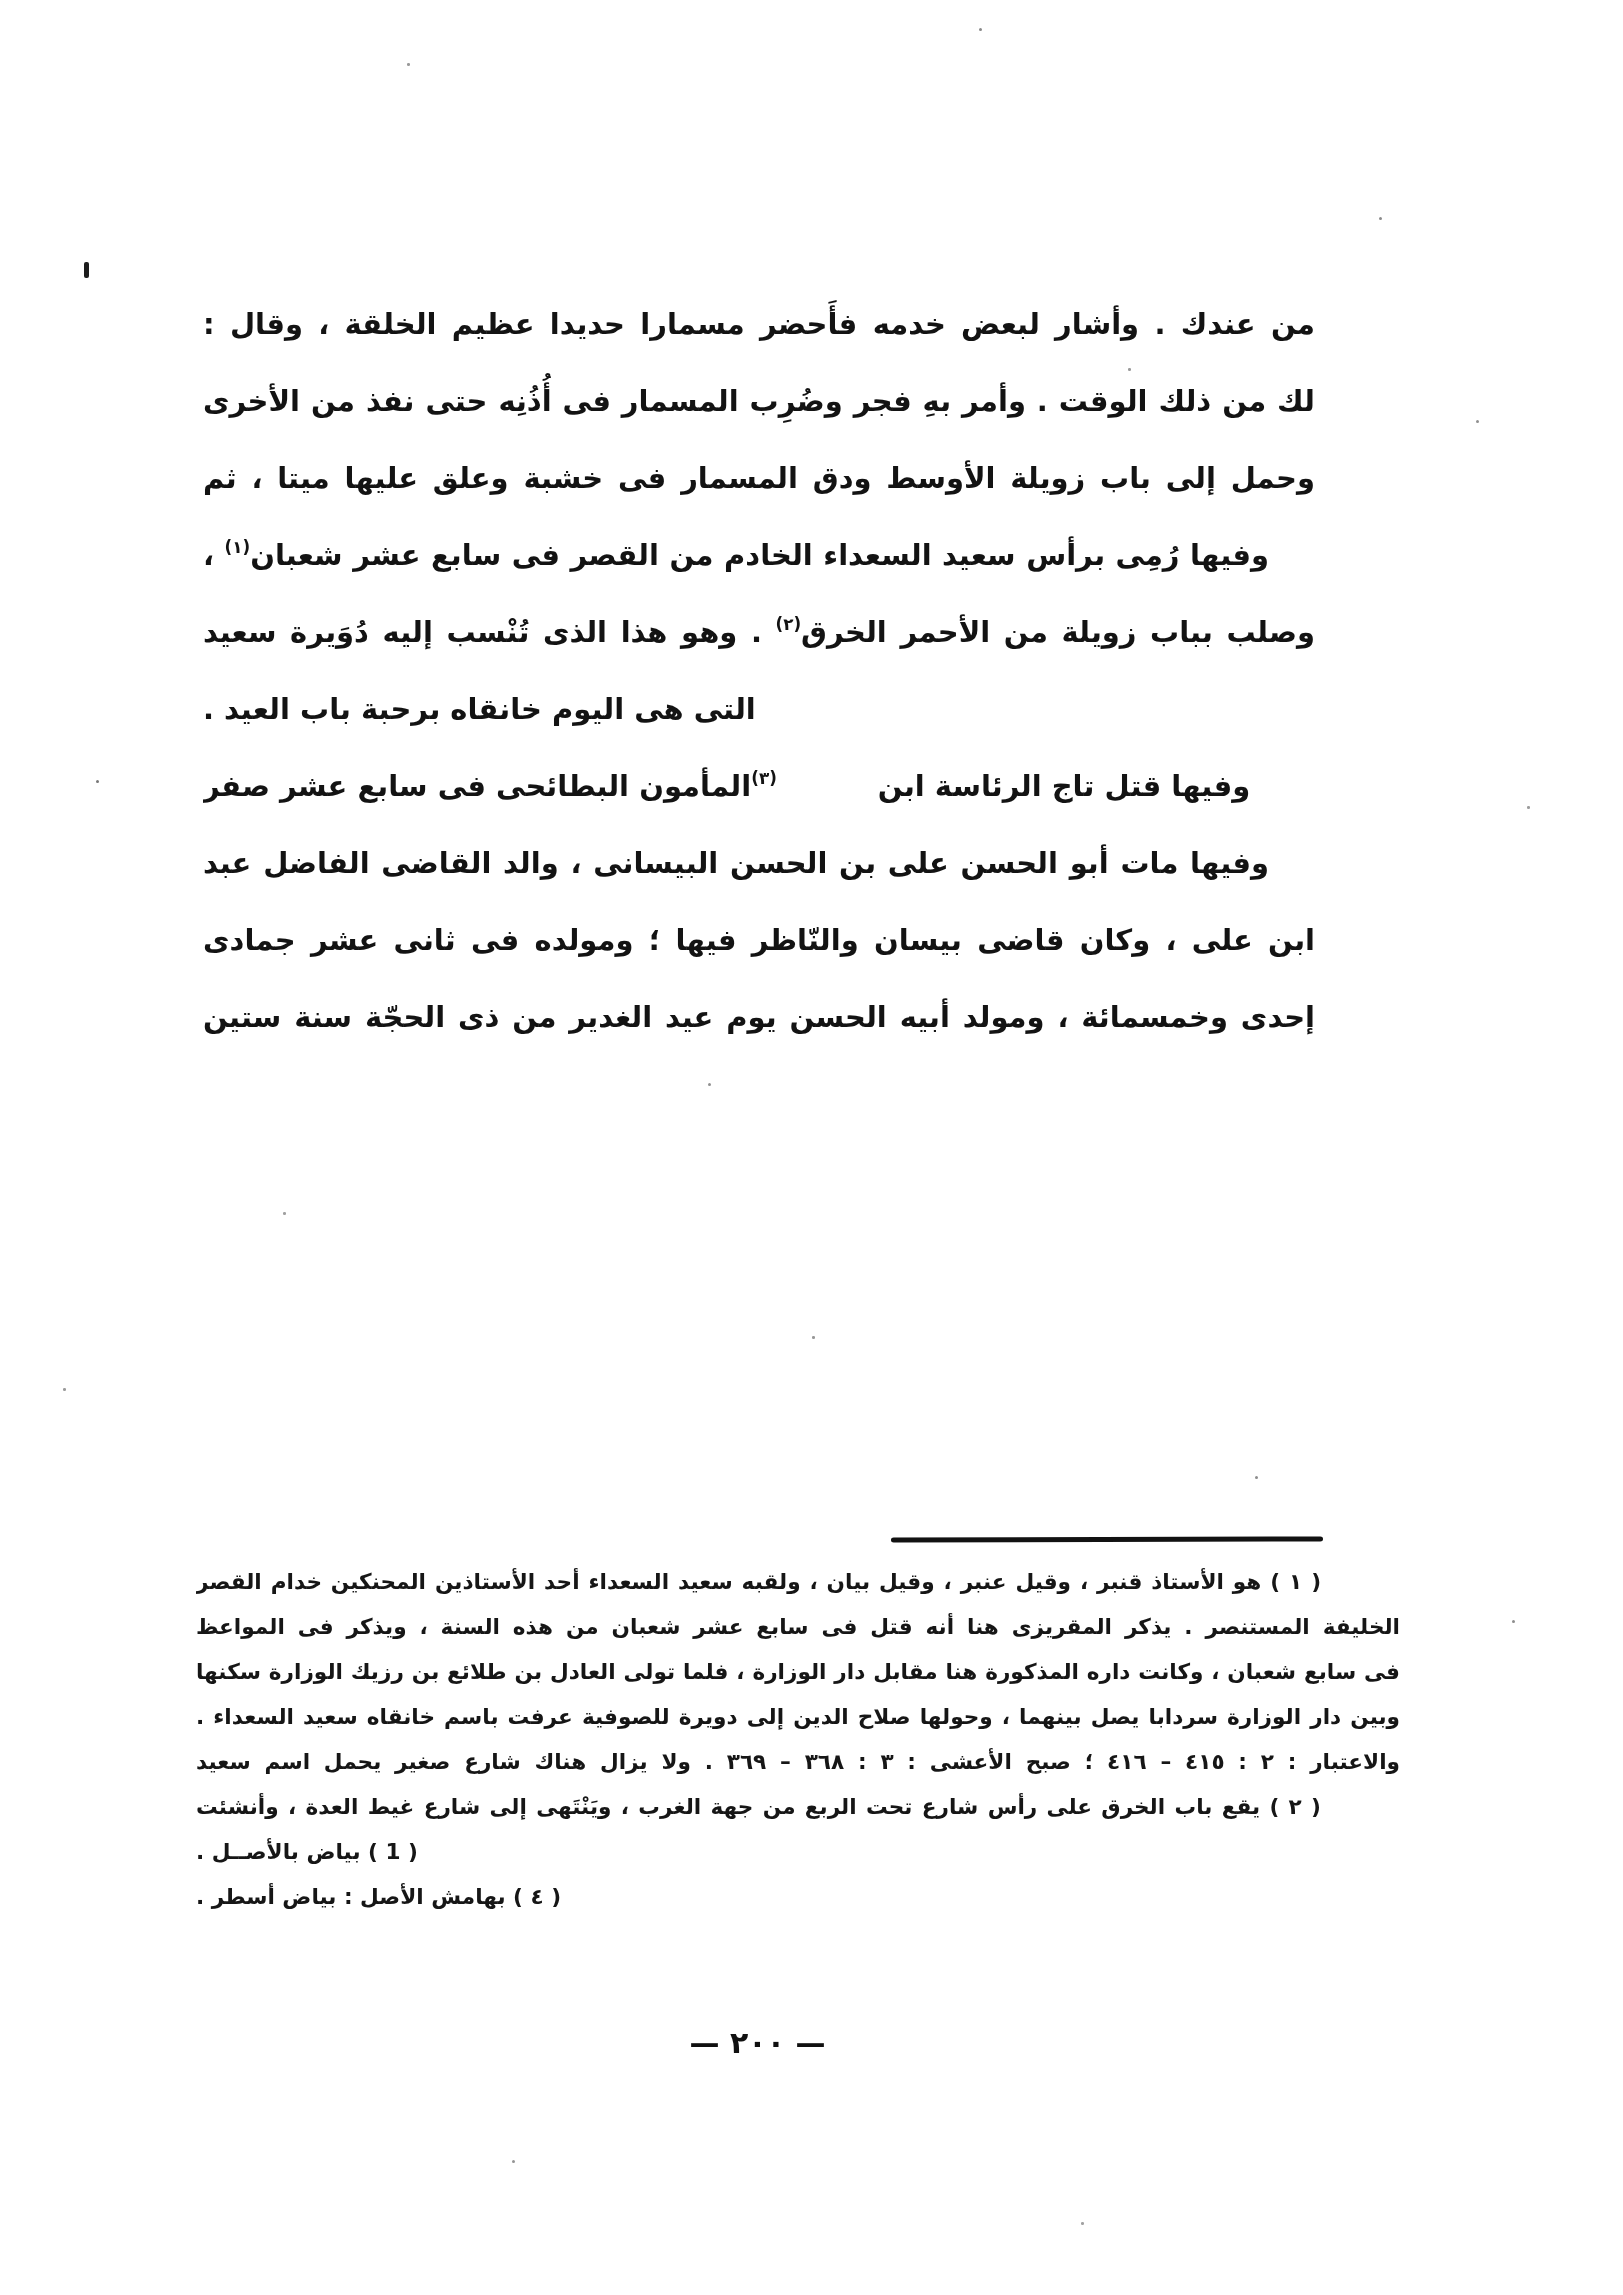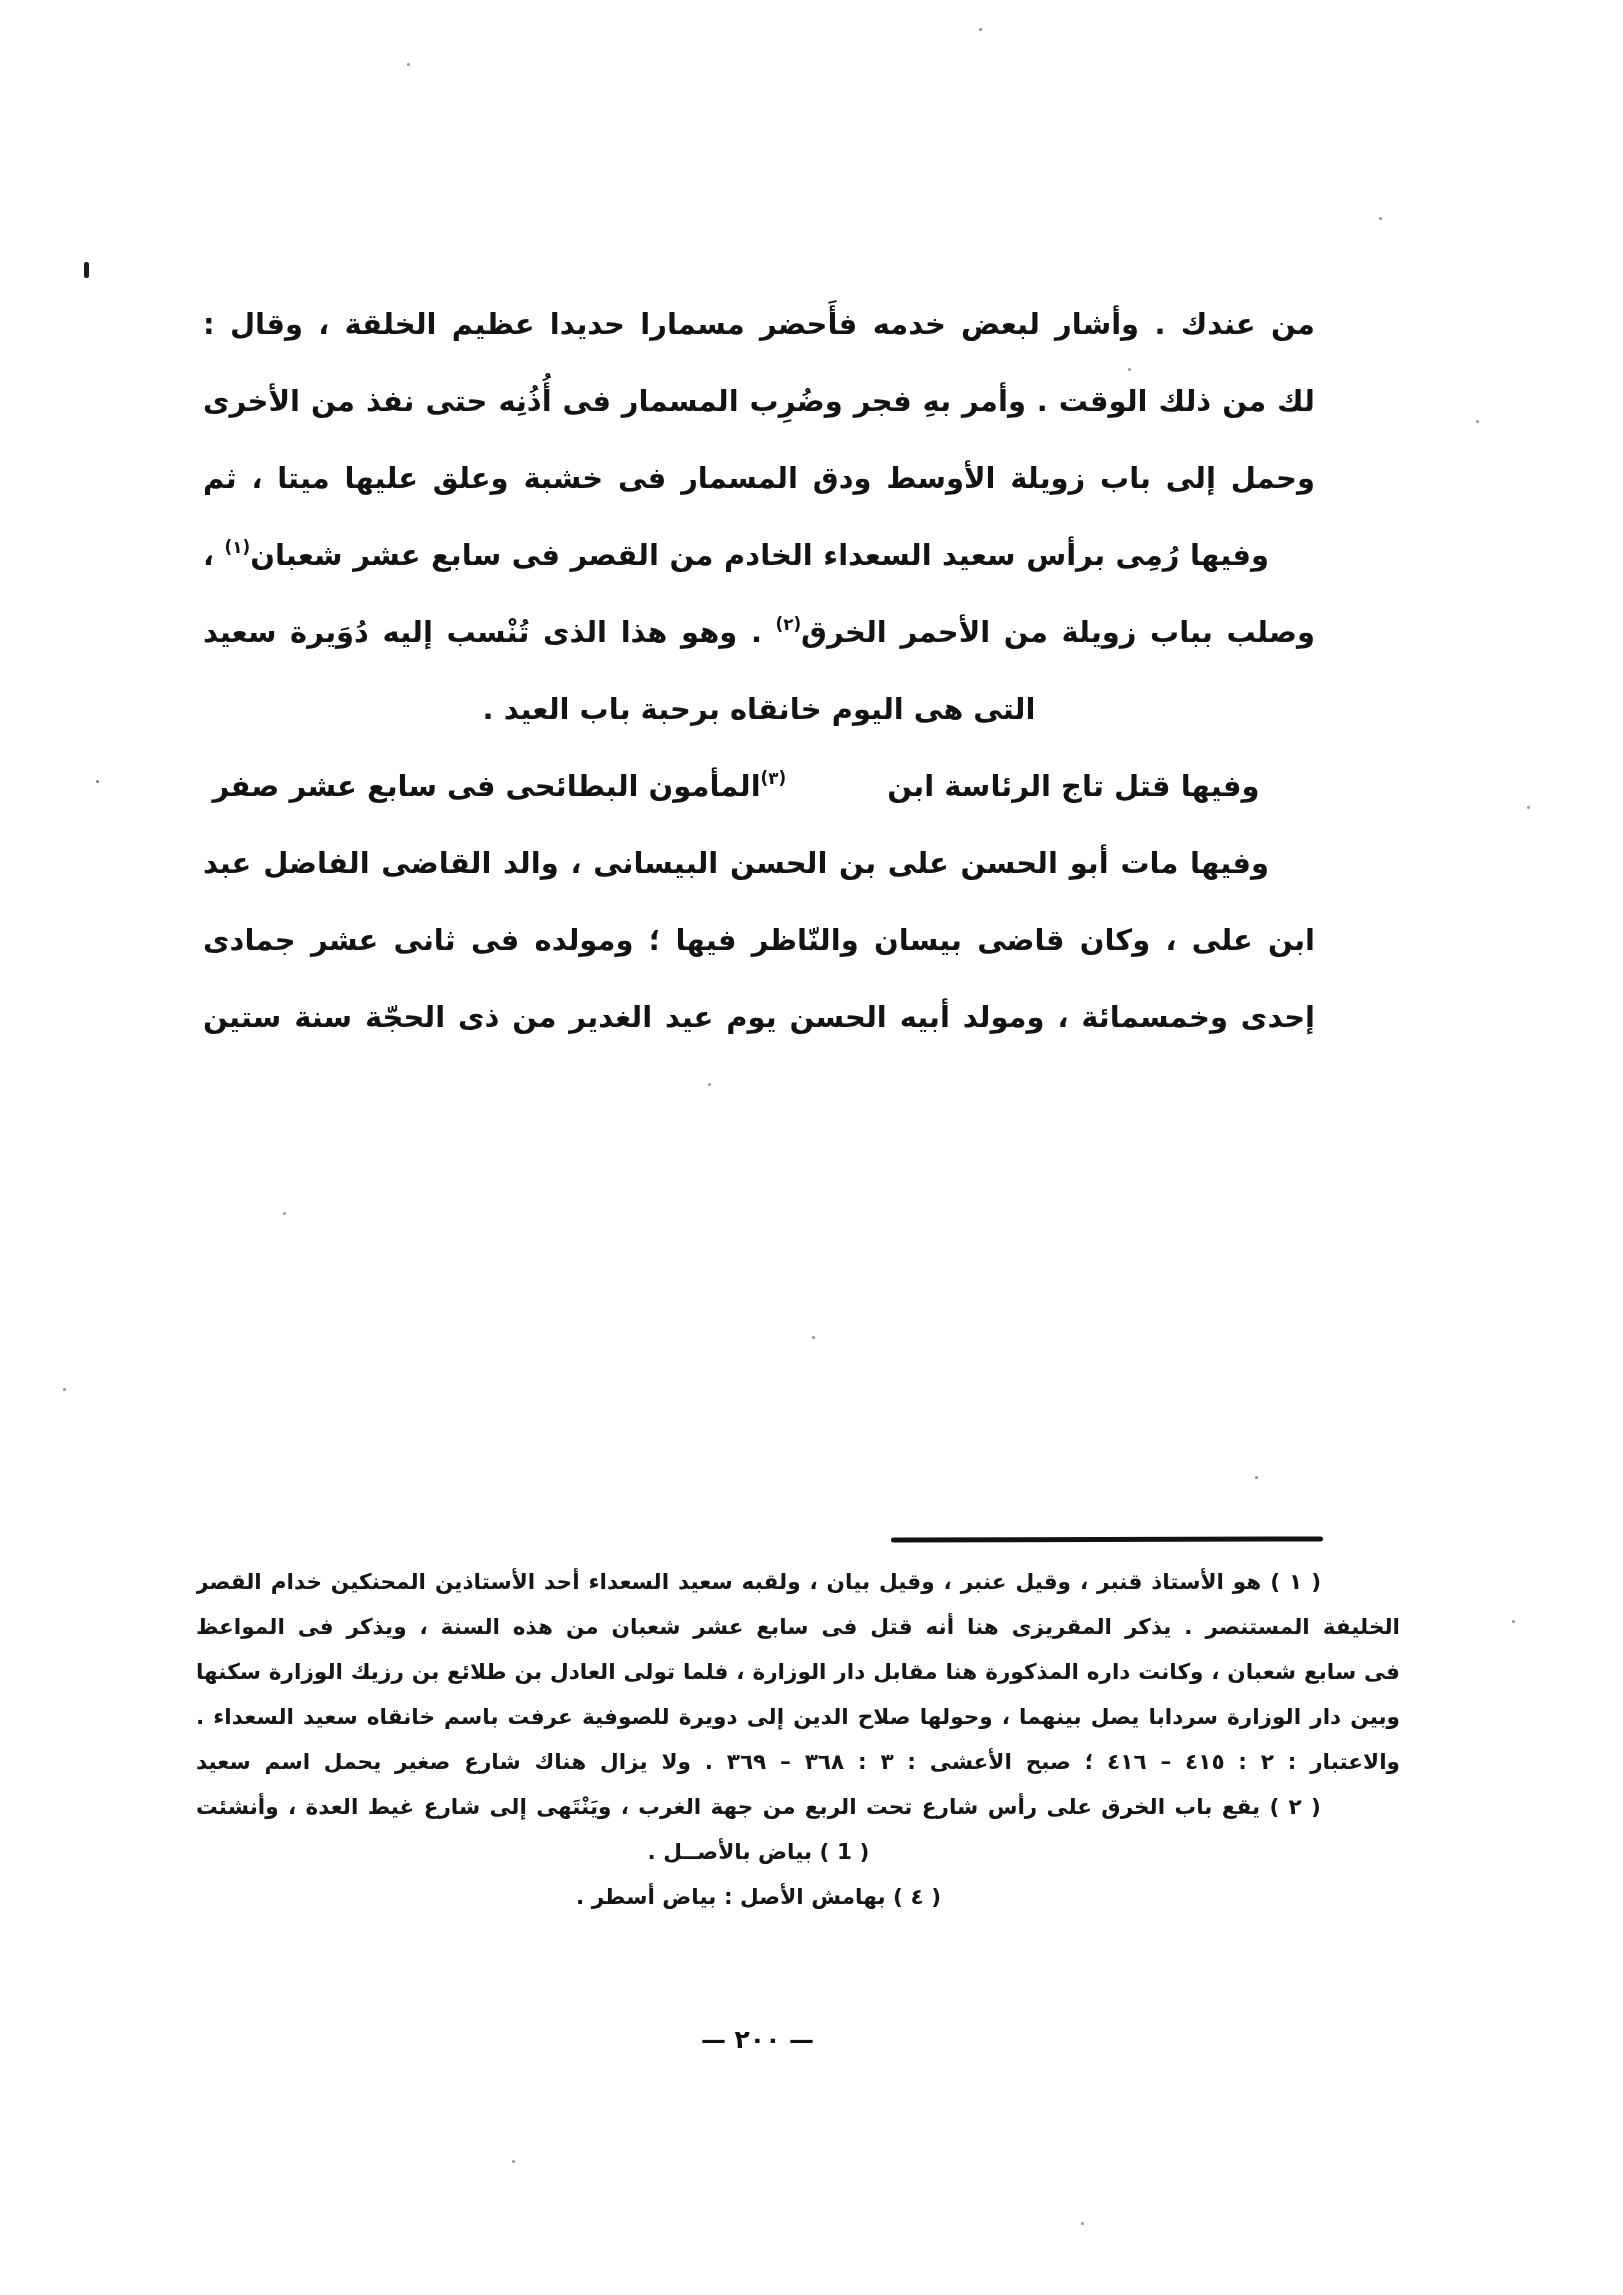--- a/index.html
+++ b/index.html
@@ -24,41 +24,41 @@
   
   .footnotes{
     position:absolute;top:1559px;left:196px;width:1204px;
     direction:rtl;
     font-size:21.6px;line-height:45px;font-weight:bold;
     color:#161616;
   }
   .footnotes .line{height:45px;overflow:hidden;}
 
   .line.just{text-align:justify;text-align-last:justify;text-justify:inter-word;}
-  .line.right{text-align:center;}
+  .line.right{text-align:left;}
 
   sup.fnmark{
     font-size:0.58em;
     vertical-align:0.7em;
     line-height:0;
   }
   .gap{display:inline-block;height:0.7px;}
 
   
   .fn-rule{
     position:absolute;top:1537px;left:891px;width:432px;height:5.2px;
     background:#121212;border-radius:2.6px/2px;
     transform:rotate(-0.15deg);
   }
 
   
   .page-number{
     position:absolute;top:2025px;left:666px;width:183px;
     text-align:center;direction:rtl;
-    font-size:25px;font-weight:bold;letter-spacing:2.6px;
+    font-size:30px;font-weight:bold;letter-spacing:2.6px;
     color:#101010;
   }
 
   
   .mark-tick{position:absolute;left:84px;top:262px;width:4.6px;height:16.4px;background:#1c1c1c;border-radius:2px;}
   .speck{position:absolute;border-radius:50%;background:#6a6a6a;}
   .s1{left:979px;top:27.5px;width:3.3px;height:3.3px;background:#888;}
   .s2{left:407px;top:63px;width:2.6px;height:2.6px;background:#999;}
   .s3{left:1379px;top:217px;width:3.3px;height:3.3px;background:#8a8a8a;}
   .s4{left:1128px;top:368px;width:2.6px;height:2.6px;background:#9a9a9a;}

